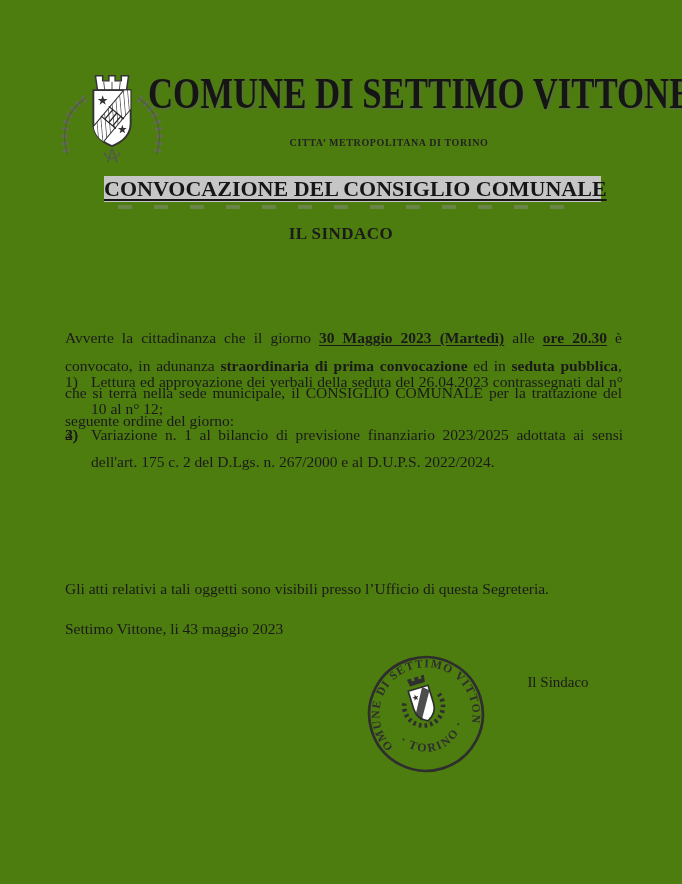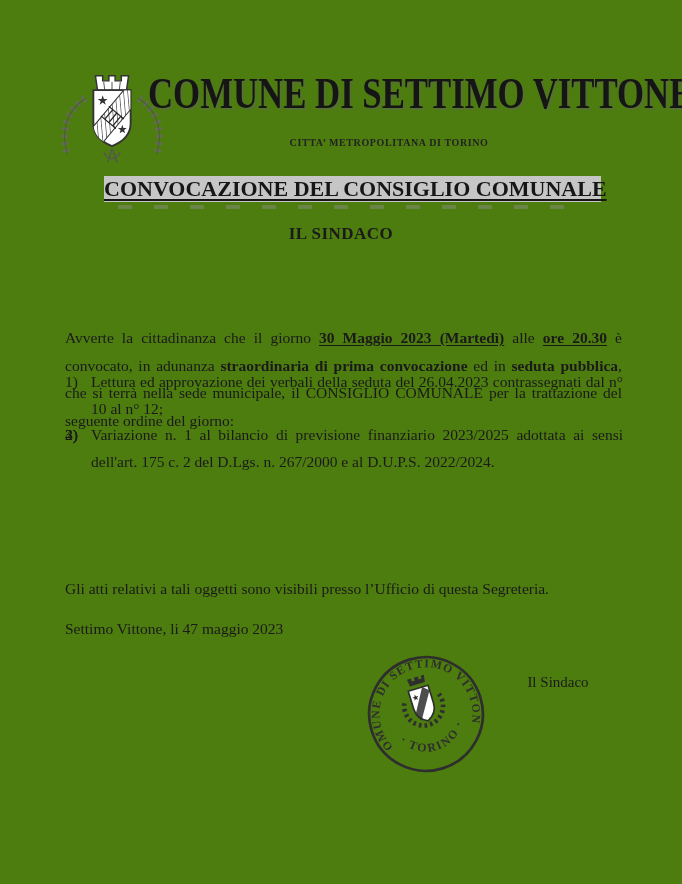--- a/index.html
+++ b/index.html
@@ -110,21 +110,21 @@
   <p class="intro" id="intro"><span class="seg-normal">Avverte la cittadinanza che il giorno </span><span class="seg-bold-underline">30 Maggio 2023 (Martedì)</span><span class="seg-normal"> alle </span><span class="seg-bold-underline">ore 20.30</span><span class="seg-normal"> è convocato, in adunanza </span><span class="seg-bold">straordinaria di prima convocazione</span><span class="seg-normal"> ed in </span><span class="seg-bold">seduta pubblica</span><span class="seg-normal">, che si terrà nella sede municipale, il CONSIGLIO COMUNALE per la trattazione del seguente ordine del giorno:</span></p>
 
   <ol class="agenda" id="agenda">
       <li><span class="num">1)</span><span class="txt">Lettura ed approvazione dei verbali della seduta del 26.04.2023 contrassegnati dal n° 10 al n° 12;</span></li>
       <li><span class="num">2)</span></li>
       <li><span class="num">3)</span></li>
       <li><span class="num">4)</span><span class="txt">Variazione n. 1 al bilancio di previsione finanziario 2023/2025 adottata ai sensi dell'art. 175 c. 2 del D.Lgs. n. 267/2000 e al D.U.P.S. 2022/2024.</span></li>
     </ol>
 
   <p class="closing">Gli atti relativi a tali oggetti sono visibili presso l’Ufficio di questa Segreteria.</p>
-  <p class="dateline">Settimo Vittone, li 47 maggio 2023</p>
+  <p class="dateline">Settimo Vittone, li 43 maggio 2023</p>
 
   <svg class="stamp" viewBox="0 0 120 120" aria-hidden="true">
     <g transform="rotate(-17 60 60)" fill="#2e2e2e">
       <circle cx="60" cy="60" r="55" fill="none" stroke="#2e2e2e" stroke-width="2.6"></circle>
       <path id="stampTop" d="M21.5,83 A45,45 0 1 1 98.5,83" fill="none"></path>
       <text font-size="11.3" font-weight="bold" letter-spacing="1.1" font-family="Liberation Serif, serif">
         <textPath href="#stampTop" startOffset="50%" text-anchor="middle">COMUNE DI SETTIMO VITTONE</textPath>
       </text>
       <path id="stampBot" d="M26,74 A37,37 0 0 0 94,74" fill="none"></path>
       <text font-size="11.5" font-weight="bold" letter-spacing="1.8" font-family="Liberation Serif, serif">

